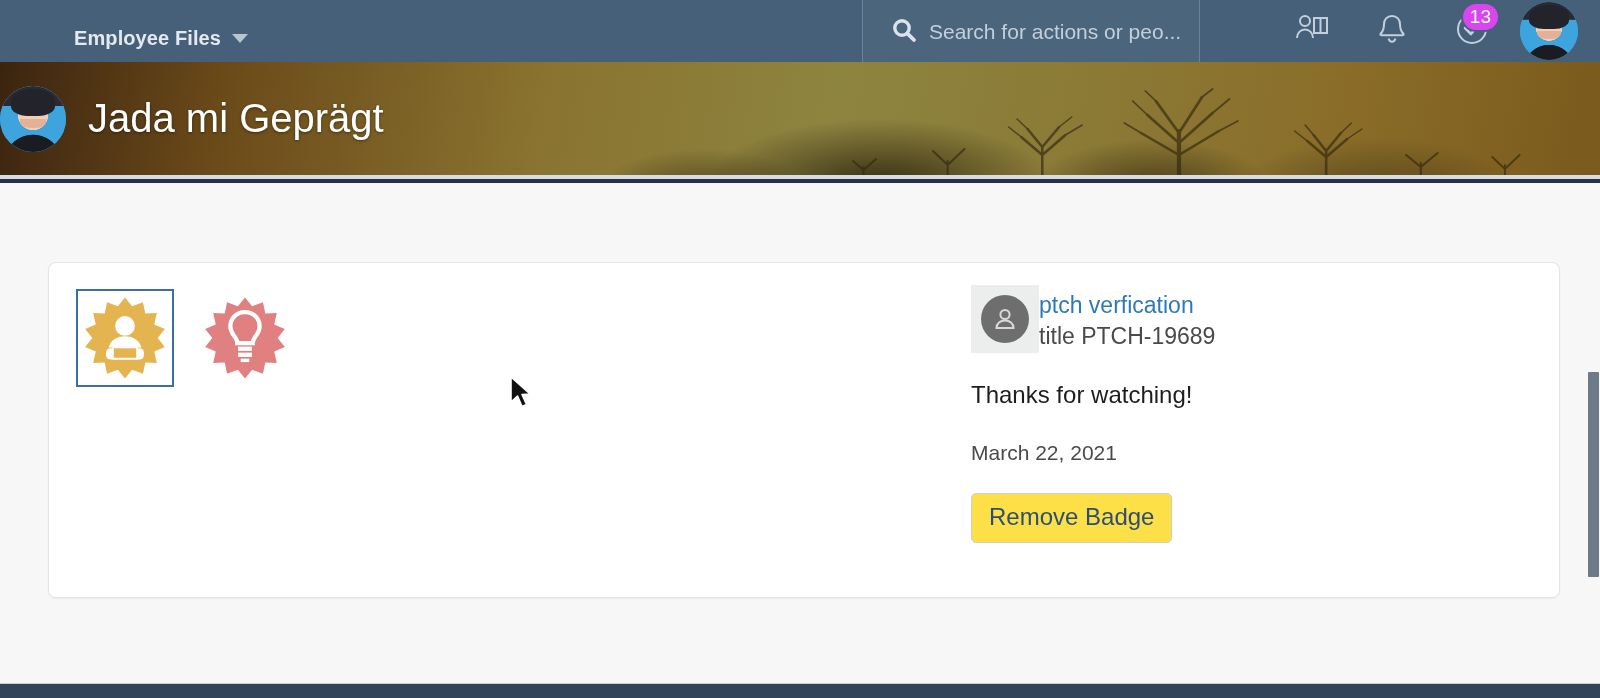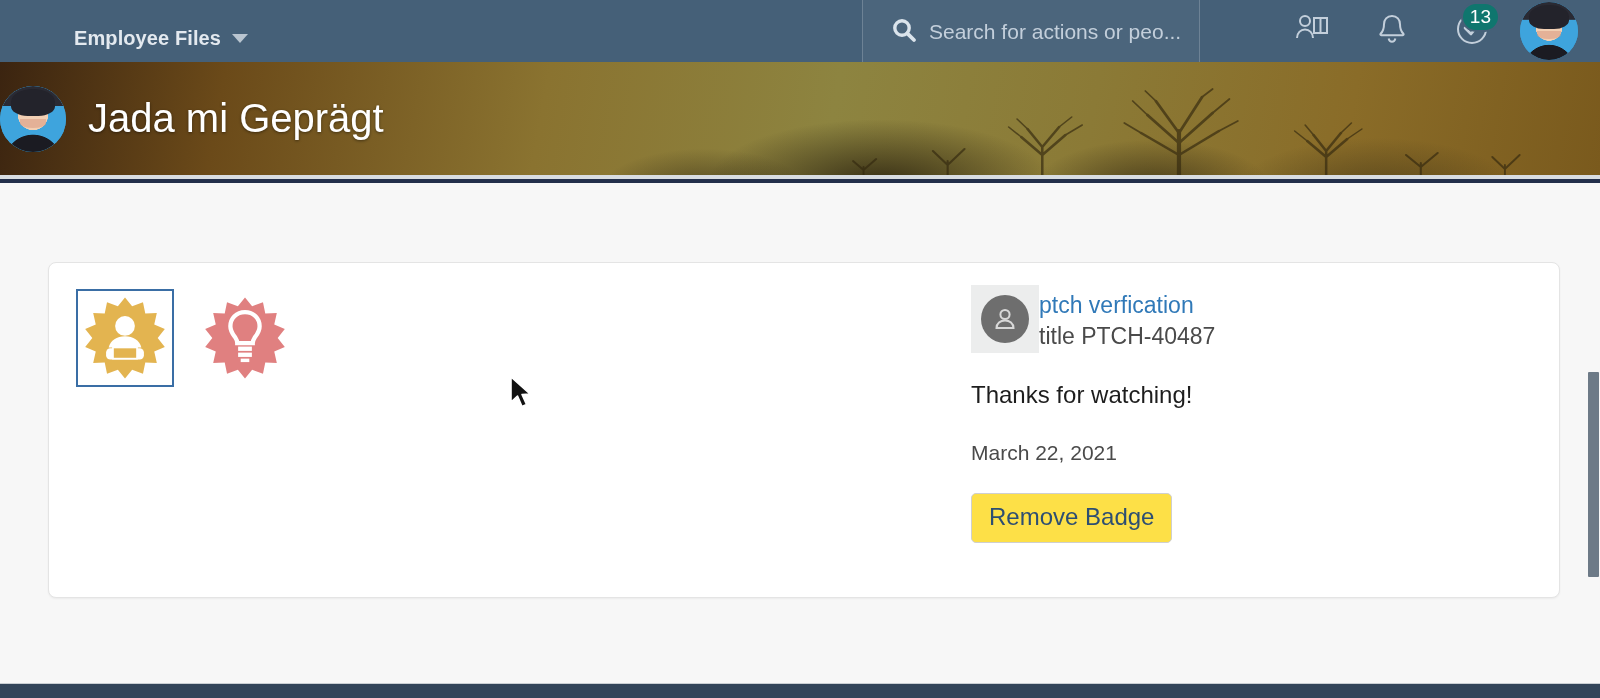--- a/index.html
+++ b/index.html
@@ -82,21 +82,21 @@
     justify-content: center;
     cursor: pointer;
     position: relative;
   }
   .badge-count {
     position: absolute;
     top: 2px; right: 12px;
     min-width: 32px;
     height: 30px;
     border-radius: 16px;
-    background: #0f766e;
+    background: #d946ef;
     color: #fff;
     font-size: 19px;
     display: flex;
     align-items: center;
     justify-content: center;
     padding: 0 7px;
     border: 2px solid #456078;
   }
   .nav-avatar {
     width: 58px; height: 58px;
@@ -456,21 +456,21 @@
         <div class="detail-thumb">
           <div class="detail-thumb-circle">
             <svg width="28" height="28" viewBox="0 0 28 28">
               <circle cx="14" cy="9.5" r="4.6" fill="none" stroke="#d8d8d8" stroke-width="2"></circle>
               <path d="M5.5 23c0-4.7 3.8-7.6 8.5-7.6s8.5 2.9 8.5 7.6z" fill="none" stroke="#d8d8d8" stroke-width="2"></path>
             </svg>
           </div>
         </div>
         <div class="detail-meta">
           <a class="detail-link" href="#">ptch verfication</a>
-          <div class="detail-sub">title PTCH-40487</div>
+          <div class="detail-sub">title PTCH-19689</div>
         </div>
       </div>
 
       <div class="detail-message">Thanks for watching!</div>
       <div class="detail-date">March 22, 2021</div>
 
       <button class="remove-btn">Remove Badge</button>
 
     </div>
   </div>

